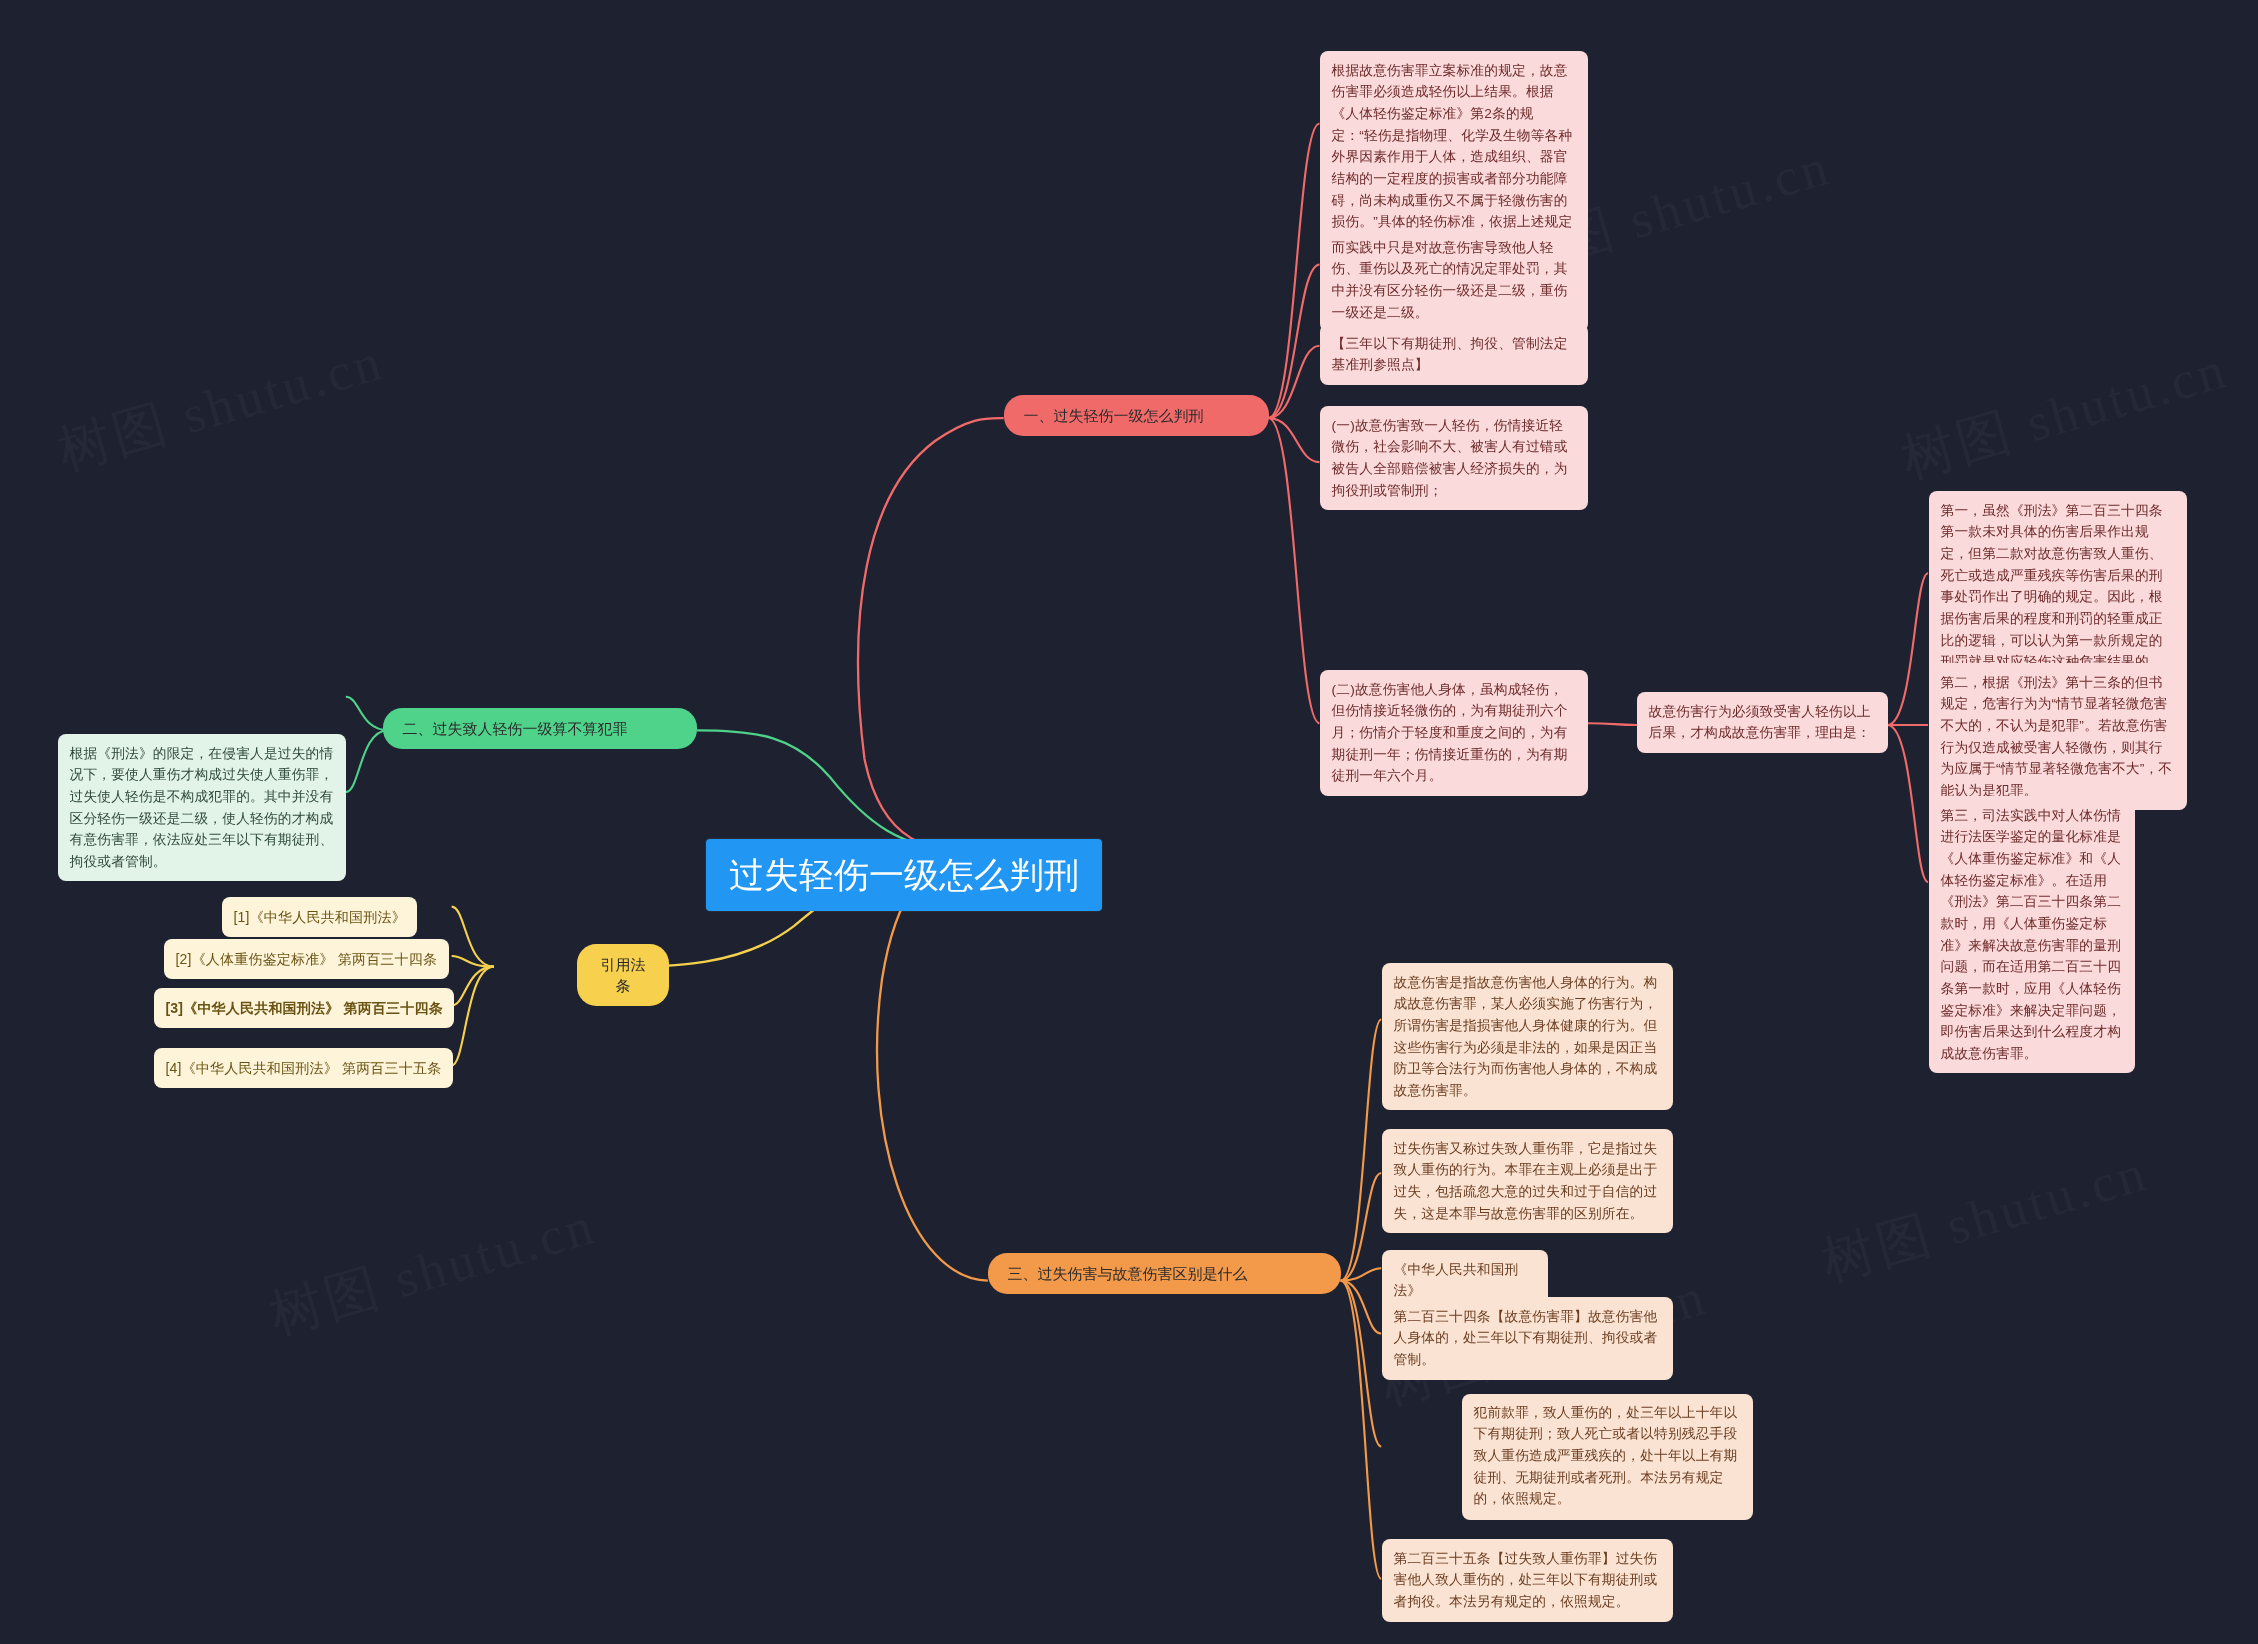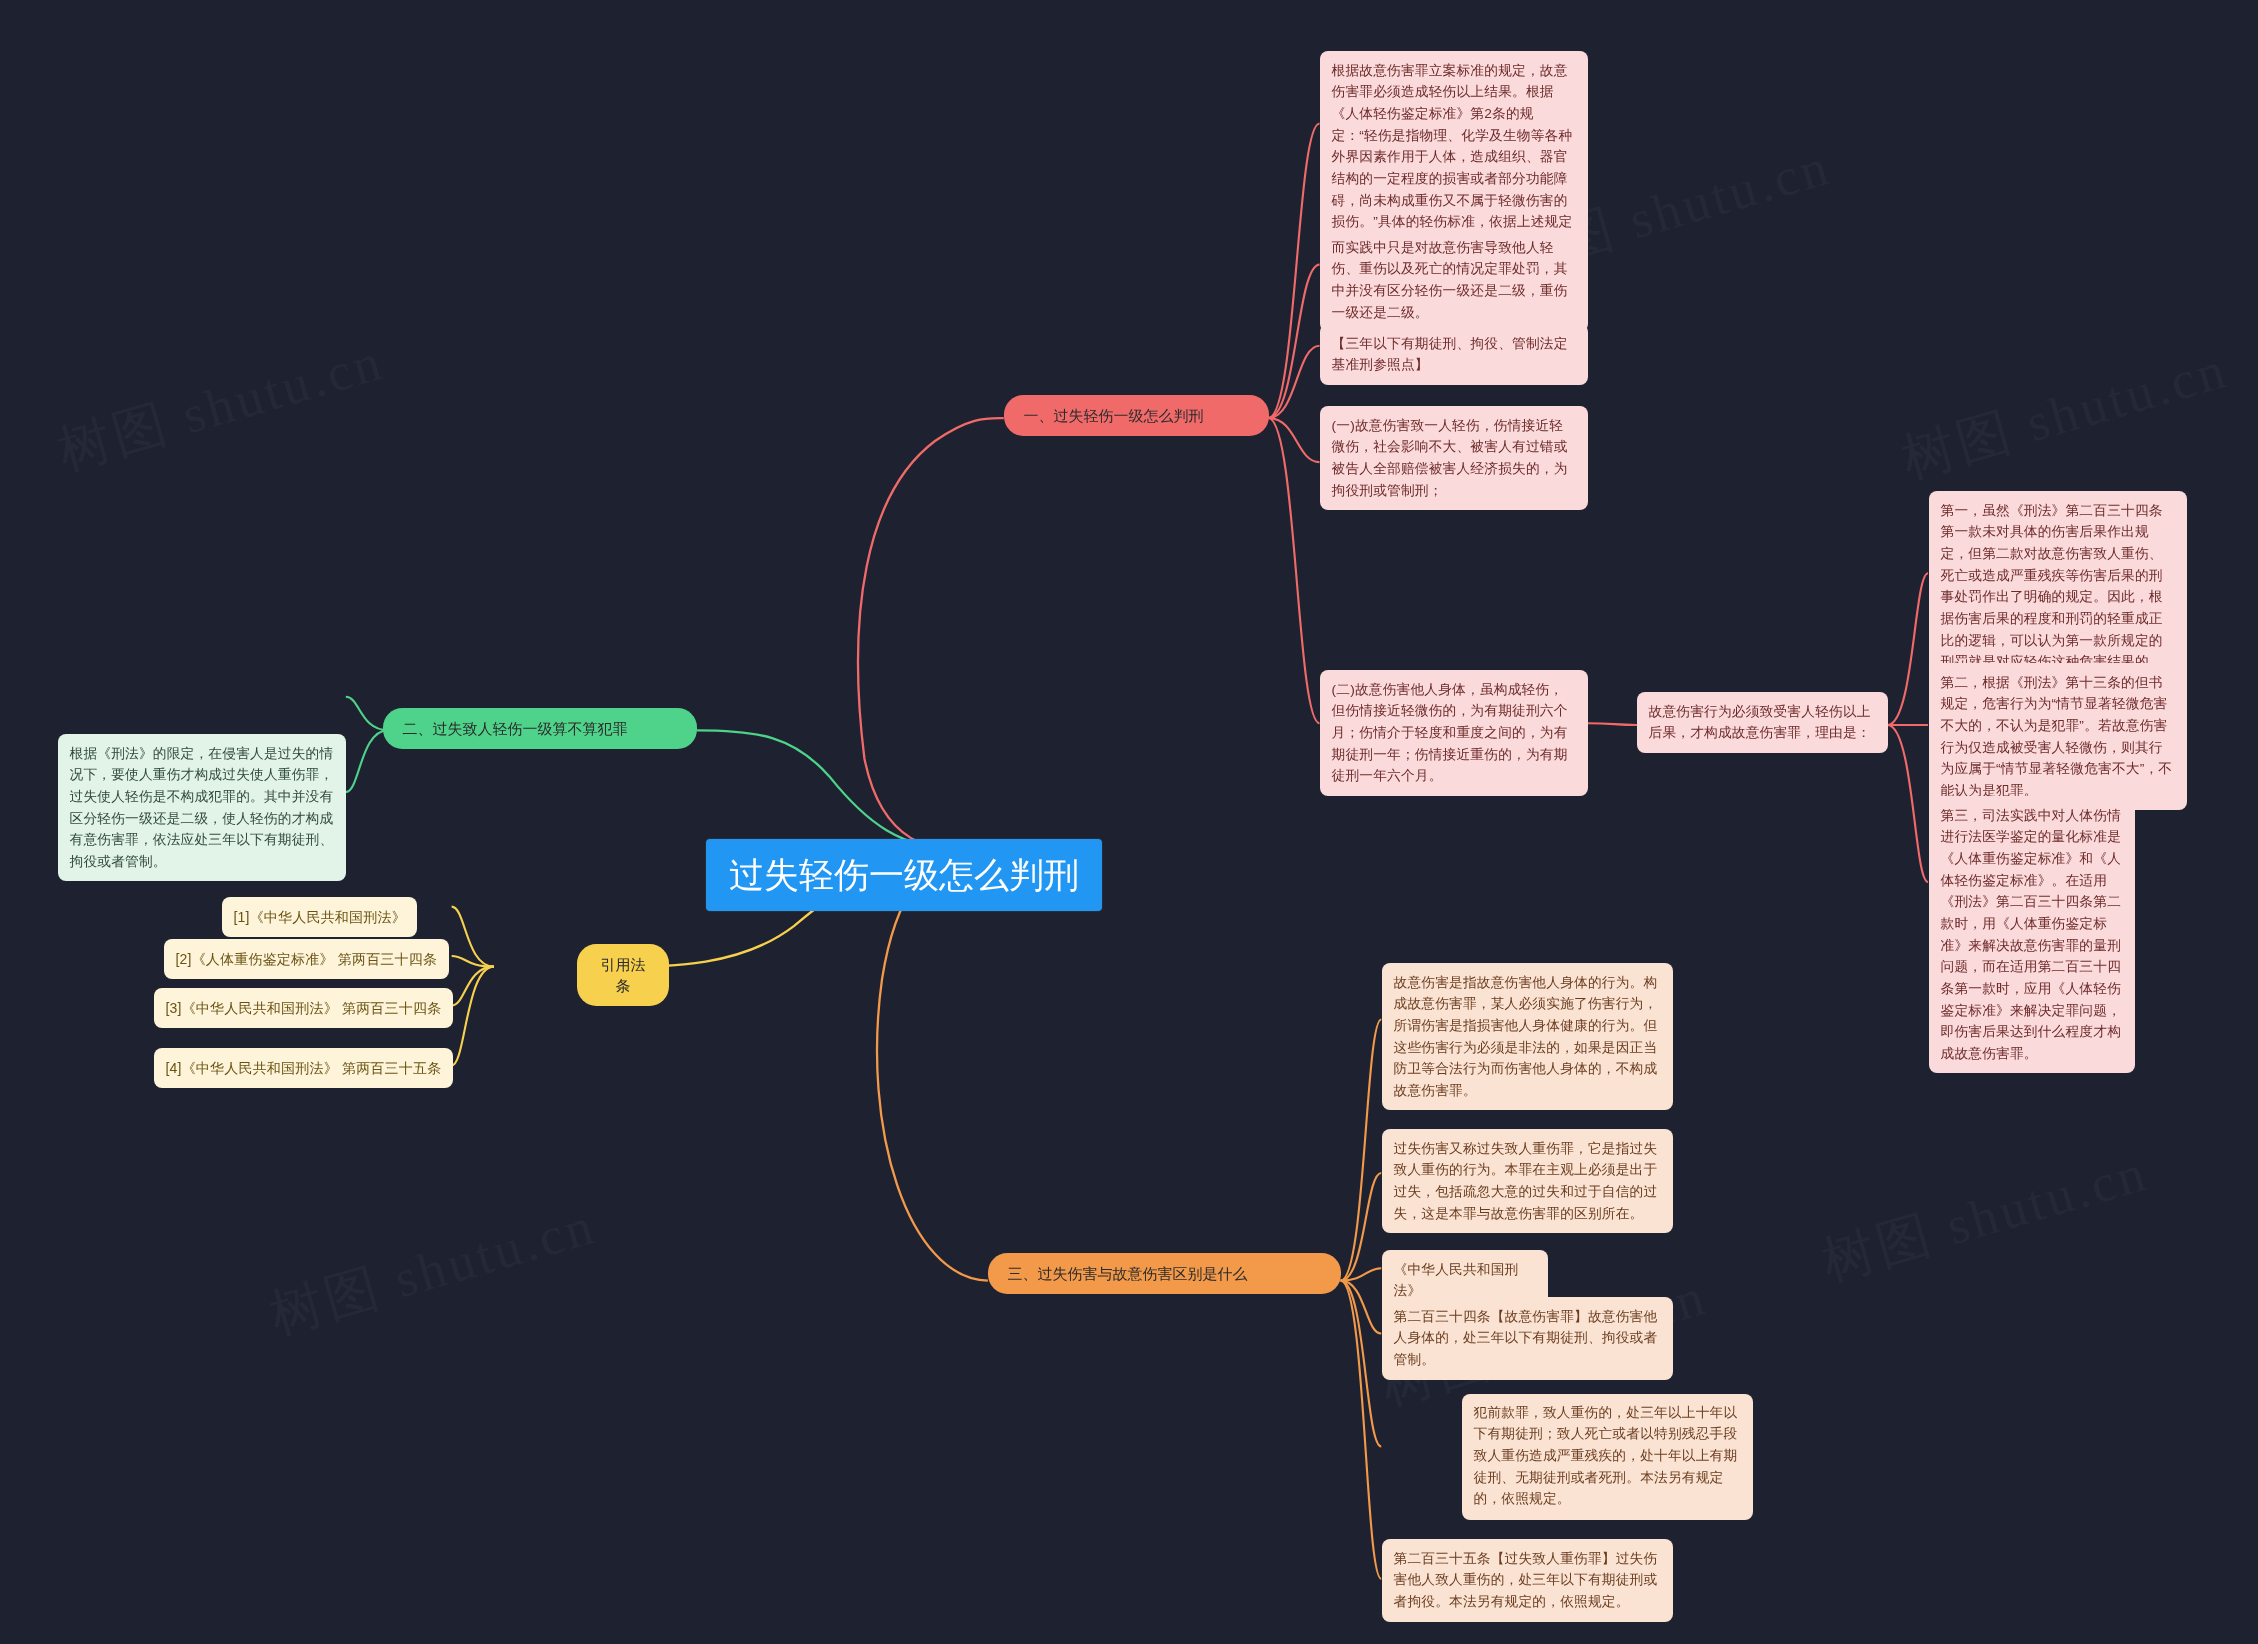--- a/index.html
+++ b/index.html
@@ -127,21 +127,21 @@
   <div class="node card red" style="left:1929px;top:796px;width:206px;">第三，司法实践中对人体伤情进行法医学鉴定的量化标准是《人体重伤鉴定标准》和《人体轻伤鉴定标准》。在适用《刑法》第二百三十四条第二款时，用《人体重伤鉴定标准》来解决故意伤害罪的量刑问题，而在适用第二百三十四条第一款时，应用《人体轻伤鉴定标准》来解决定罪问题，即伤害后果达到什么程度才构成故意伤害罪。</div>
 
   <div class="node pill green" style="left:383px;top:708px;width:314px;">二、过失致人轻伤一级算不算犯罪</div>
 
   <div class="node card green" style="left:58px;top:734px;width:288px;">根据《刑法》的限定，在侵害人是过失的情况下，要使人重伤才构成过失使人重伤罪，过失使人轻伤是不构成犯罪的。其中并没有区分轻伤一级还是二级，使人轻伤的才构成有意伤害罪，依法应处三年以下有期徒刑、拘役或者管制。</div>
 
   <div class="node pill yellow" style="left:577px;top:944px;width:92px;text-align:center;">引用法条</div>
 
   <div class="node card yellowlite" style="left:222px;top:889px;margin-top:8px;">[1]《中华人民共和国刑法》</div>
   <div class="node card yellowlite" style="left:164px;top:939px;">[2]《人体重伤鉴定标准》 第两百三十四条</div>
-  <div class="node card yellowlite" style="left:154px;top:988px;">[3]《中华人民共和国刑法》 第两百三十四条</div>
+  <div class="node card yellowlite" style="left:154px;top:988px;font-weight:bold;">[3]《中华人民共和国刑法》 第两百三十四条</div>
   <div class="node card yellowlite" style="left:154px;top:1048px;">[4]《中华人民共和国刑法》 第两百三十五条</div>
 
   <div class="node card orange" style="left:1382px;top:963px;width:291px;">故意伤害是指故意伤害他人身体的行为。构成故意伤害罪，某人必须实施了伤害行为，所谓伤害是指损害他人身体健康的行为。但这些伤害行为必须是非法的，如果是因正当防卫等合法行为而伤害他人身体的，不构成故意伤害罪。</div>
 
   <div class="node pill orange" style="left:988px;top:1253px;width:353px;">三、过失伤害与故意伤害区别是什么</div>
   <div class="node card orange" style="left:1382px;top:1129px;width:291px;">过失伤害又称过失致人重伤罪，它是指过失致人重伤的行为。本罪在主观上必须是出于过失，包括疏忽大意的过失和过于自信的过失，这是本罪与故意伤害罪的区别所在。</div>
   <div class="node card orange" style="left:1382px;top:1250px;width:166px;">《中华人民共和国刑法》</div>
   <div class="node card orange" style="left:1382px;top:1297px;width:291px;">第二百三十四条【故意伤害罪】故意伤害他人身体的，处三年以下有期徒刑、拘役或者管制。</div>
   <div class="node card orange" style="left:1462px;top:1394px;width:291px;font-family:Liberation Mono, monospace;">犯前款罪，致人重伤的，处三年以上十年以下有期徒刑；致人死亡或者以特别残忍手段致人重伤造成严重残疾的，处十年以上有期徒刑、无期徒刑或者死刑。本法另有规定的，依照规定。</div>
   <div class="node card orange" style="left:1382px;top:1539px;width:291px;">第二百三十五条【过失致人重伤罪】过失伤害他人致人重伤的，处三年以下有期徒刑或者拘役。本法另有规定的，依照规定。</div>

